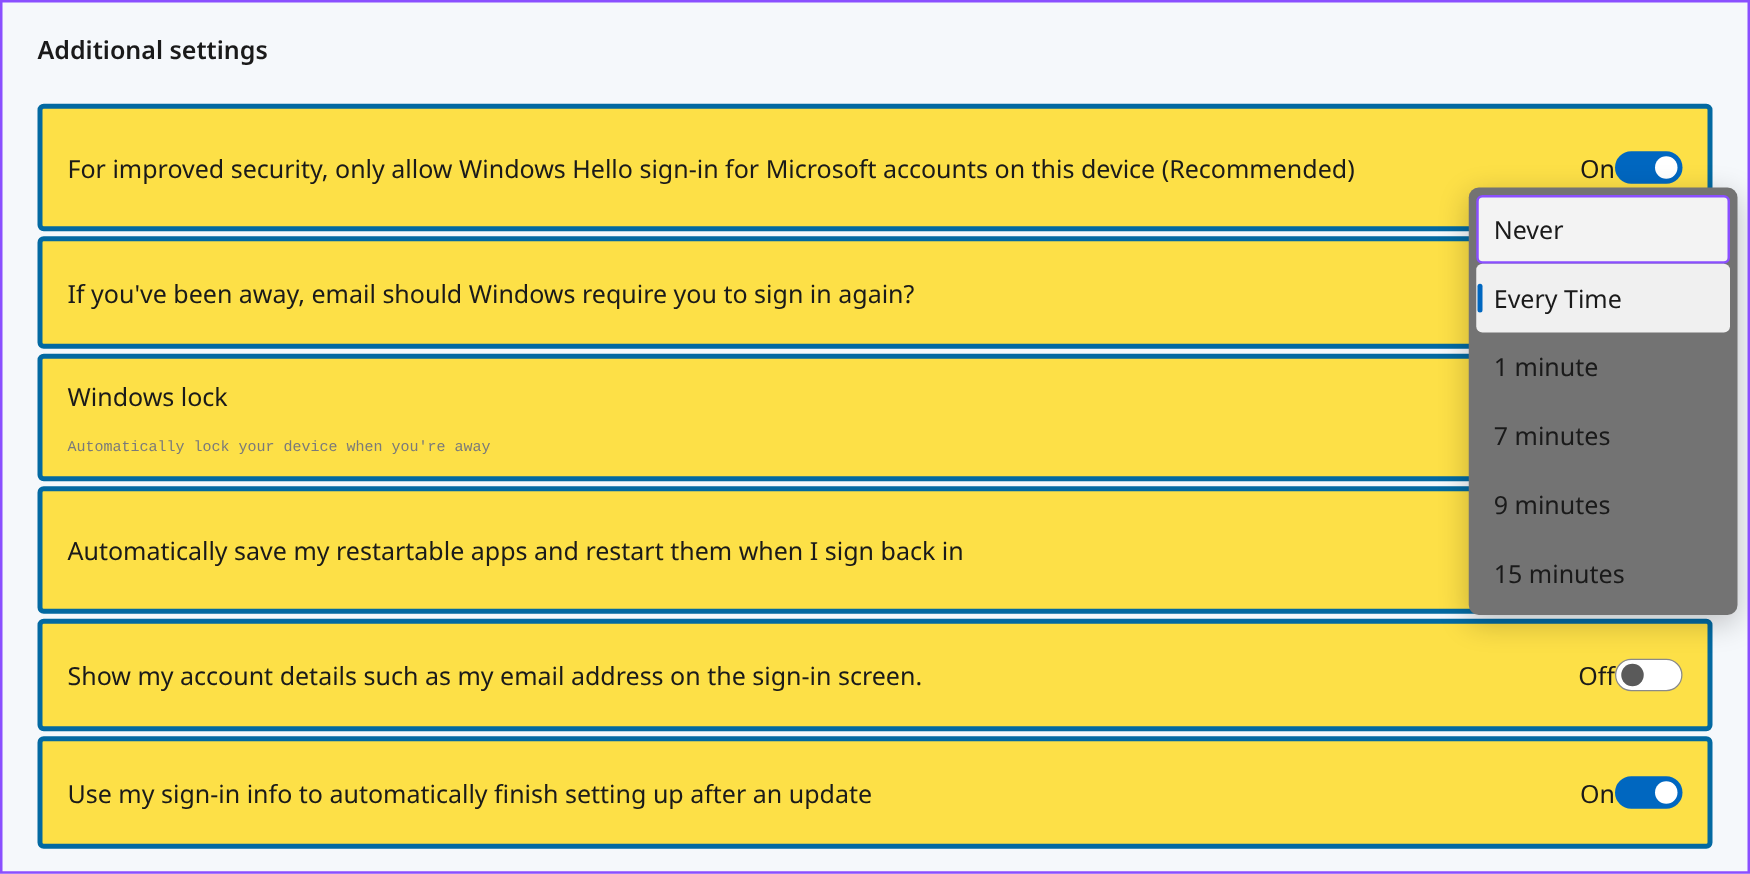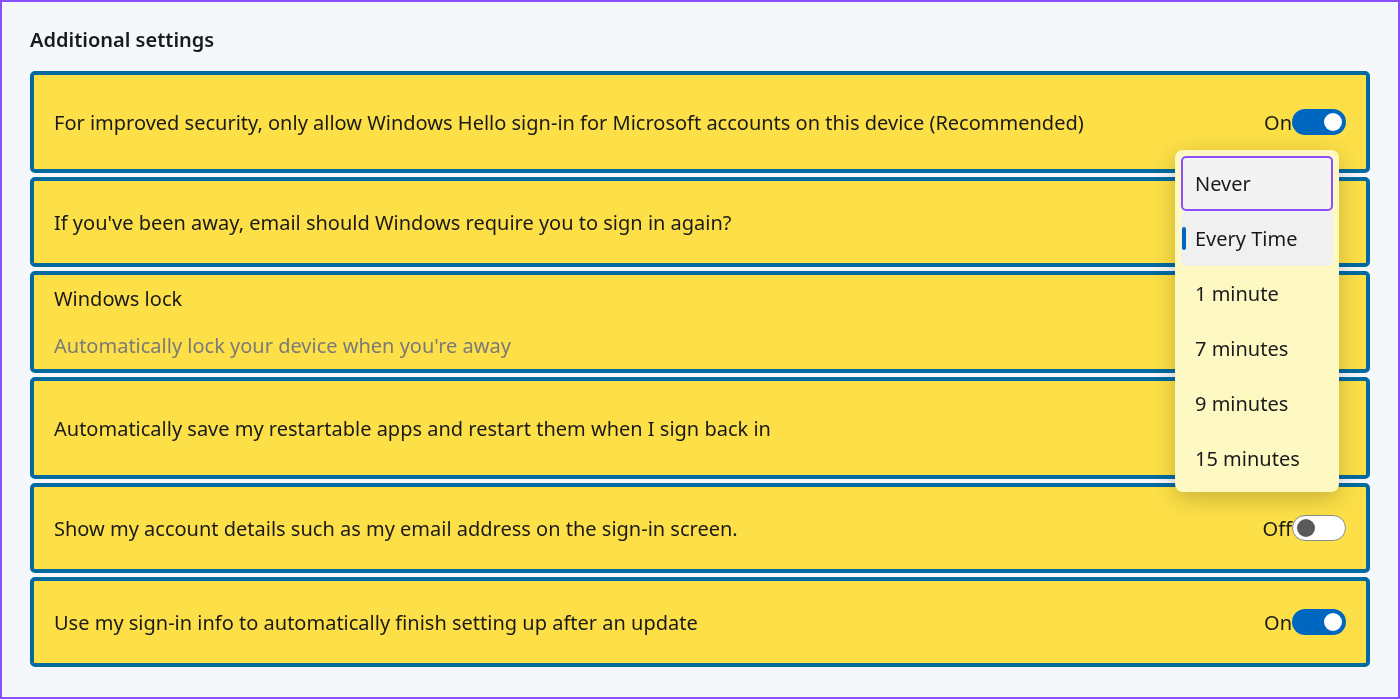--- a/index.html
+++ b/index.html
@@ -12,43 +12,44 @@
       position: relative;
       border: 2px solid #8a4fff;
     }
     .container {
       padding: 24px 28px 0 28px;
     }
     .section-title {
       font-size: 20px;
       font-weight: 600;
       color: #1a1a1a;
-      margin-bottom: 18px;
+      margin-bottom: 30px;
     }
     .setting-row {
       background: #fde047;
       border: 4px solid #0369a1;
       border-radius: 5px;
       padding: 0 20px;
       margin-bottom: 4px;
       display: flex;
       align-items: center;
       justify-content: space-between;
       min-height: 90px;
     }
     .setting-row.tall { min-height: 102px; }
     .setting-text {
       font-size: 20px;
       color: #1a1a1a;
       line-height: 1.35;
     }
     .setting-subtext {
-      font-size: 20px;
+      font-size: 12px;
       color: #7a7a7a;
       margin-top: 20px;
+      font-family: Liberation Mono, monospace;
     }
     .right-controls {
       display: flex;
       align-items: center;
       flex-shrink: 0;
     }
     .toggle-label {
       font-size: 20px;
       color: #1a1a1a;
     }
@@ -78,22 +79,22 @@
       background: #5a5a5a;
       left: 4px;
       top: 2.5px;
       width: 18px;
       height: 18px;
     }
     .dropdown-menu {
       position: absolute;
       top: 148px;
       left: 1173px;
-      width: 164px;
-      background: #fef9c3;
+      width: 215px;
+      background: #737373;
       border-radius: 8px;
       box-shadow: 0 6px 24px rgba(0,0,0,0.22);
       padding: 6px;
       z-index: 100;
     }
     .dropdown-item {
       font-size: 20px;
       color: #1a1a1a;
       padding: 14px 14px;
       border-radius: 5px;

